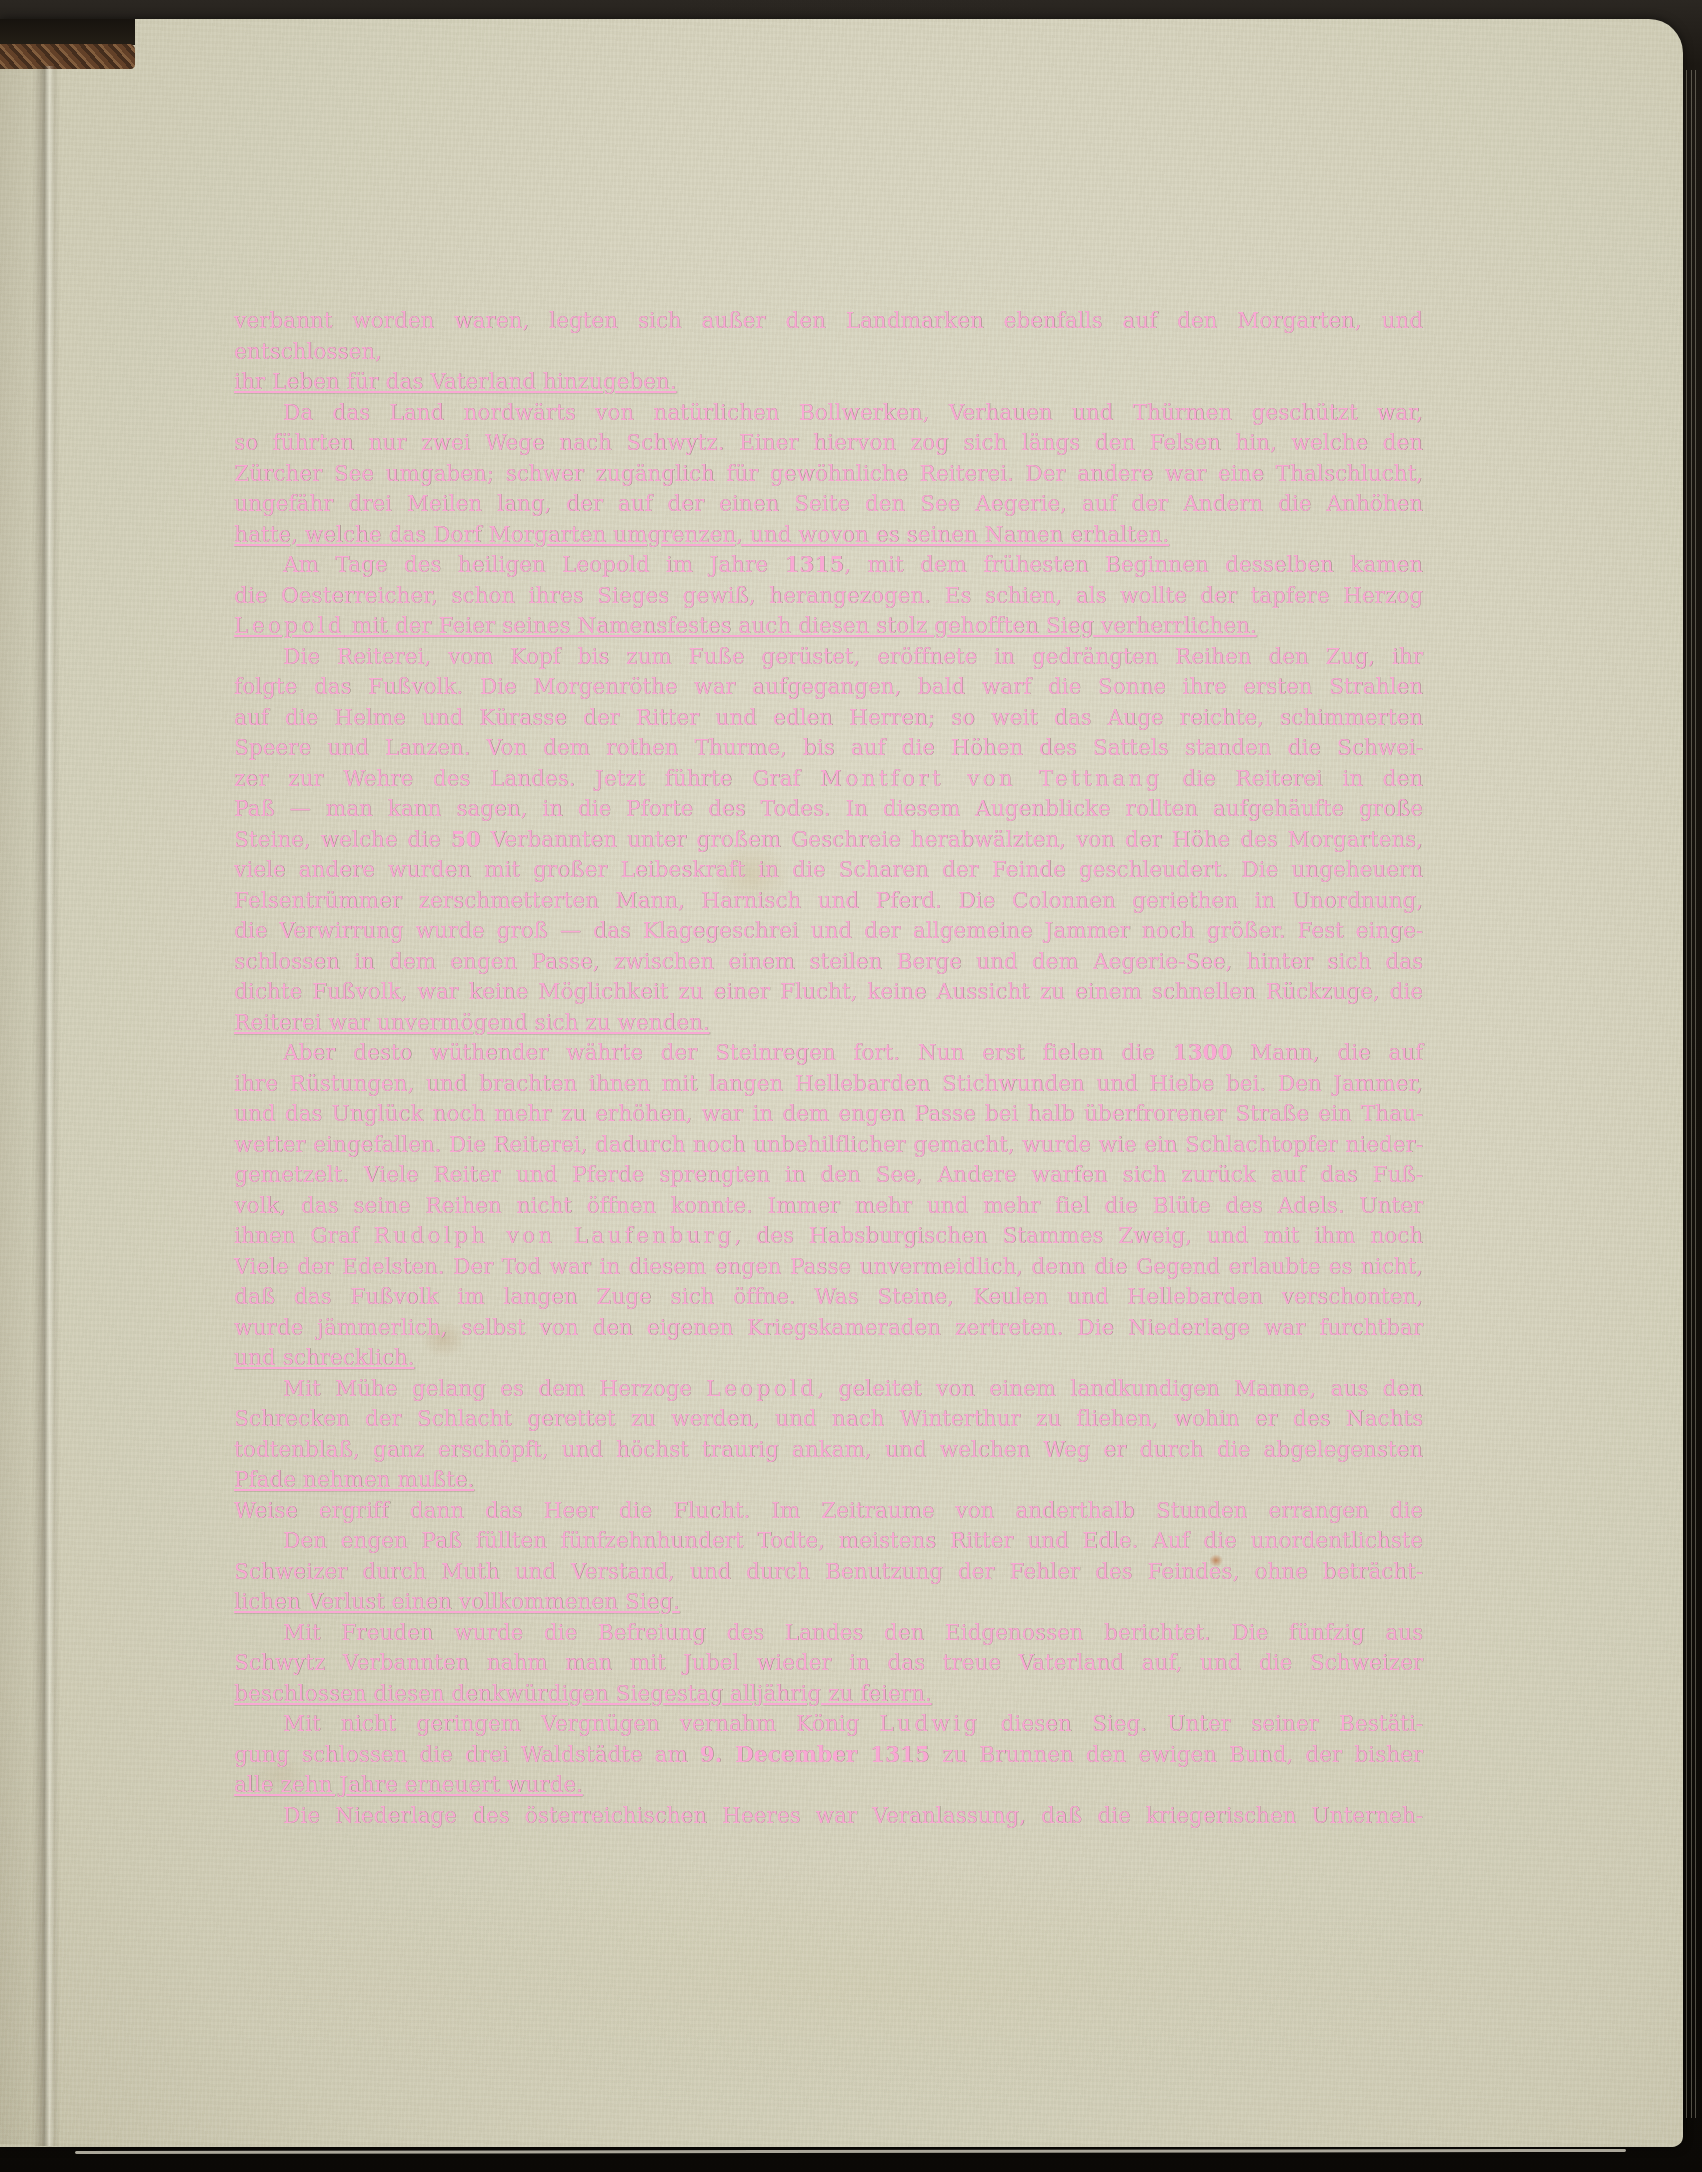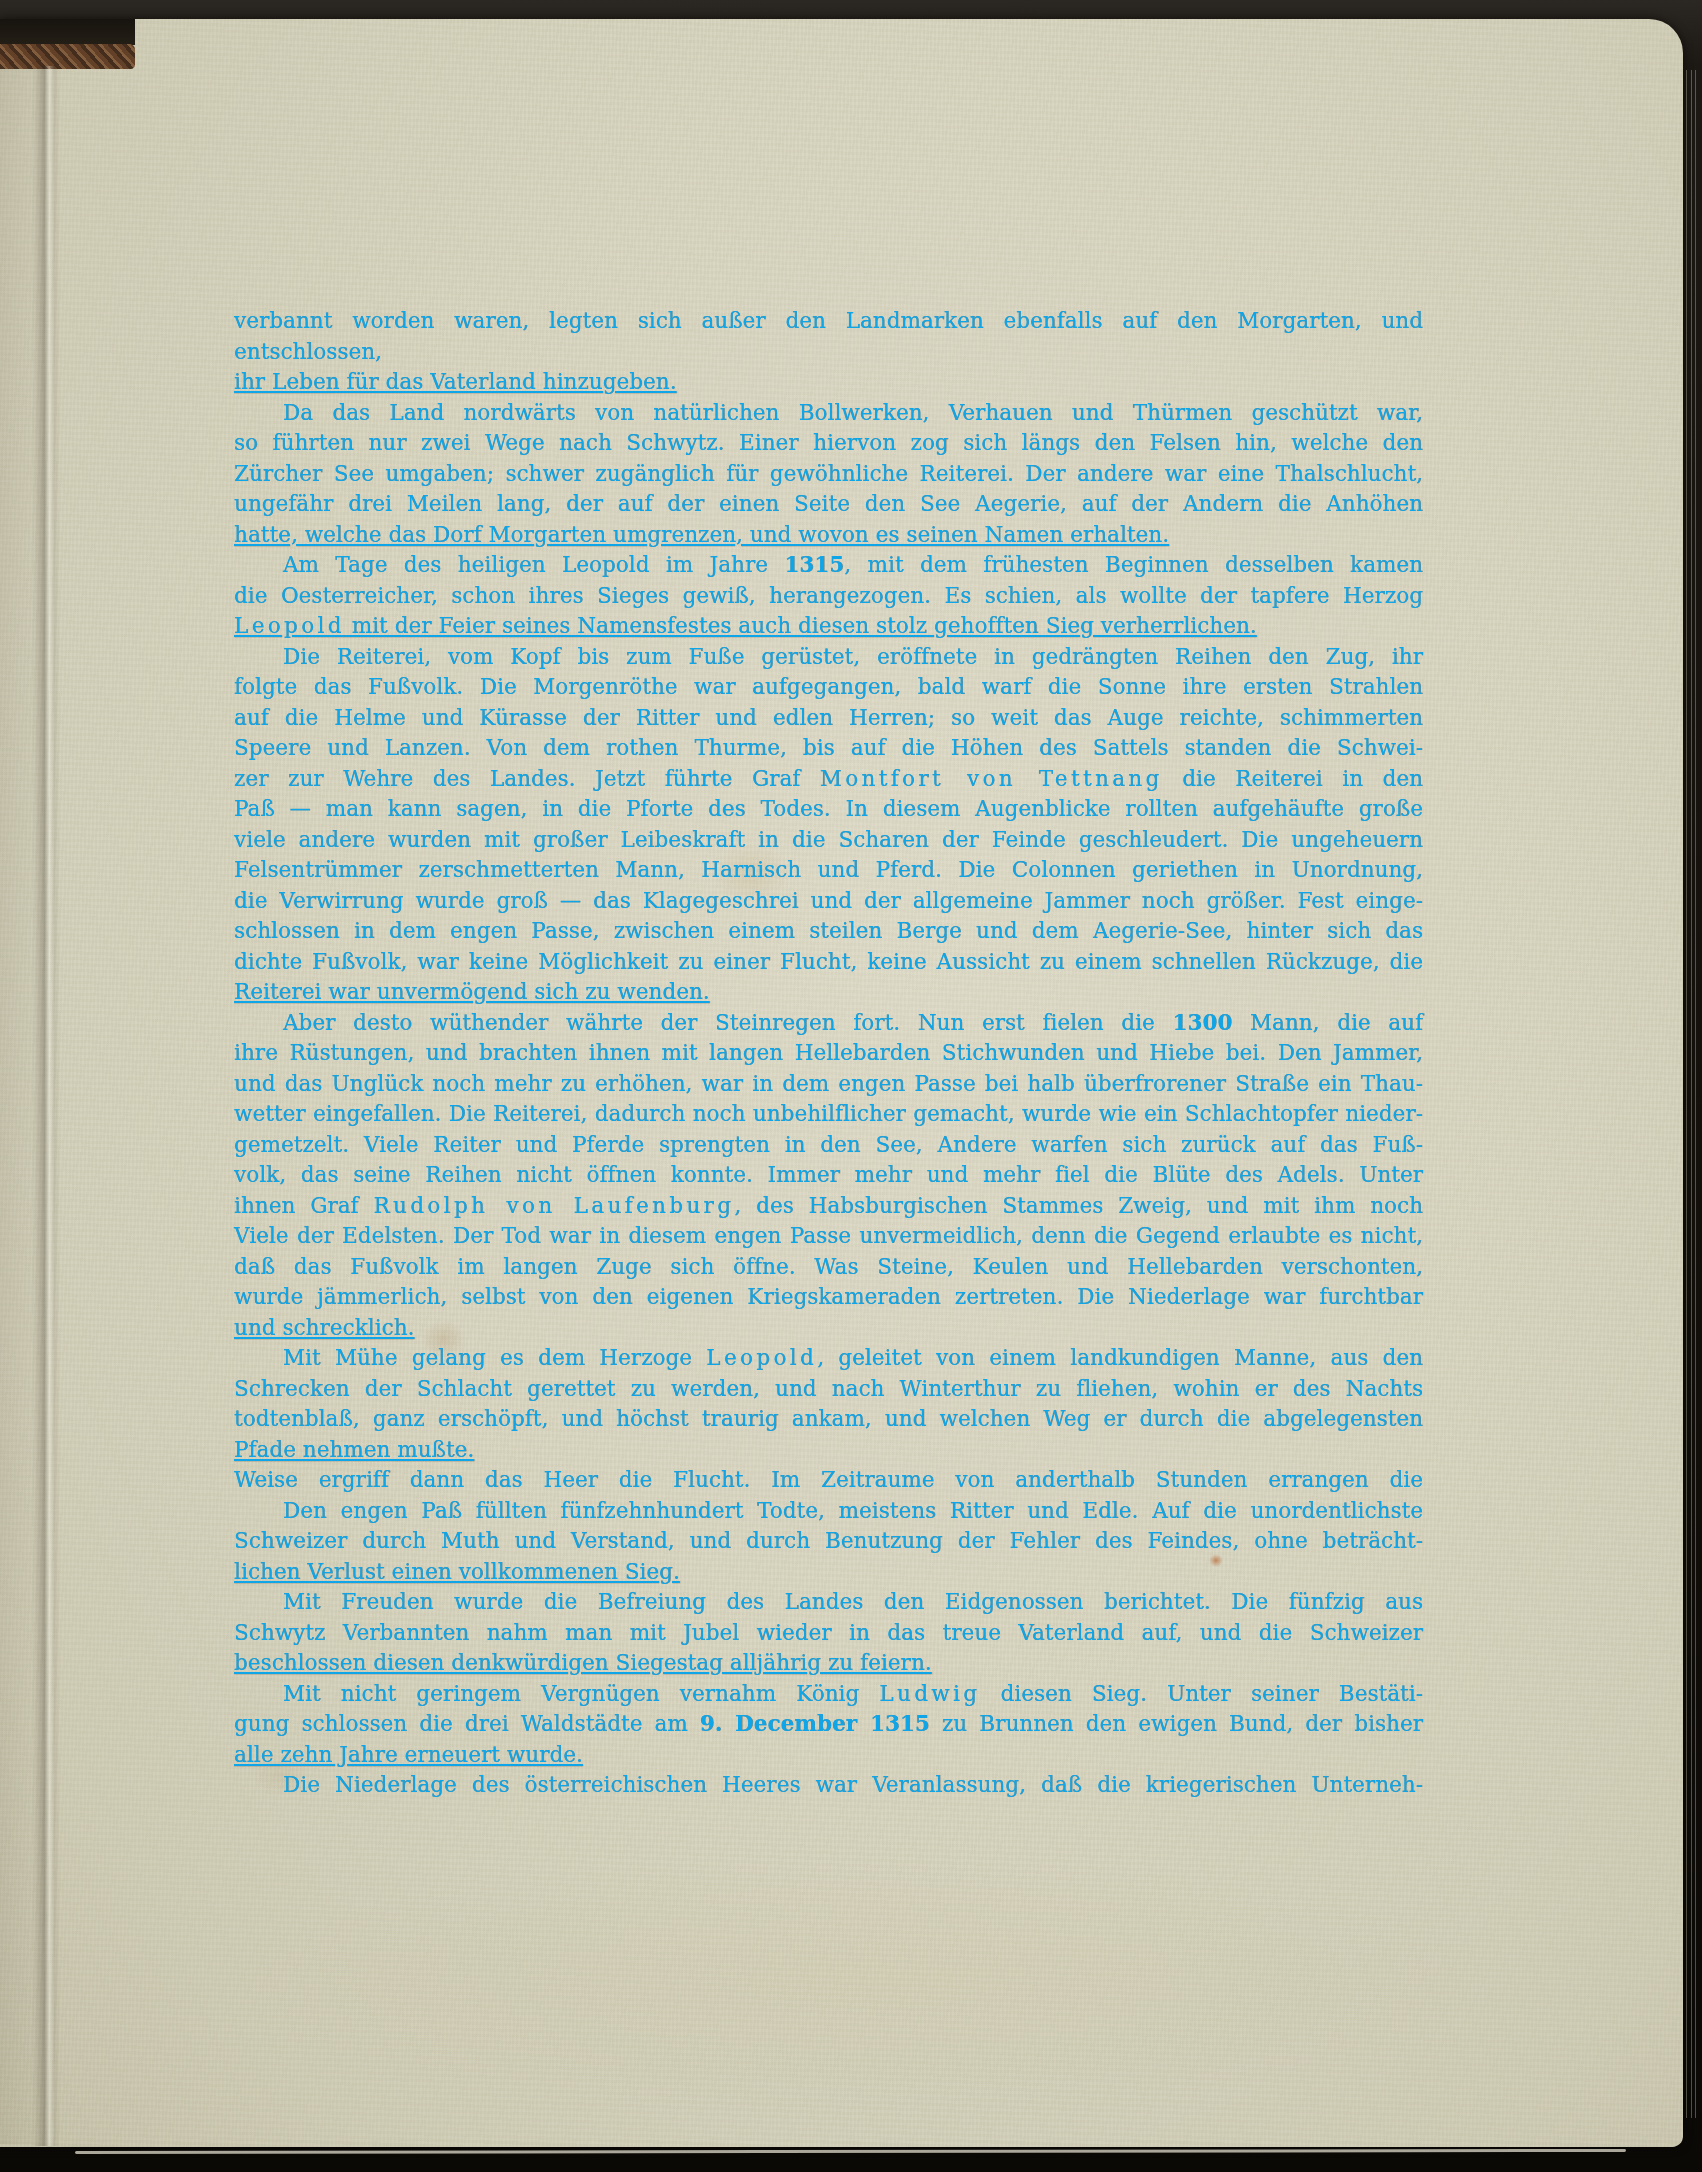--- a/index.html
+++ b/index.html
@@ -111,21 +111,21 @@
     background: radial-gradient(ellipse, rgba(185,165,105,0.06), rgba(185,165,105,0) 75%); }
 
   
   .text-block {
     position: absolute;
     left: 234px;
     top: 306px;
     width: 1189px;
     font-size: 21.4px;
     line-height: 30.5px;
-    color: #0ea5e9;
+    color: #f9a8d4;
     letter-spacing: 0.1px;
     text-shadow: 0.3px 0.3px 0.4px rgba(47,38,24,0.45);
   }
   .line { text-align: justify; text-align-last: justify; }
   .line.pend { text-align-last: left; text-decoration: underline; }
   .line.ind { padding-left: 49px; }
   .line span.n { font-weight: bold; }
   .line span.g { letter-spacing: 0.16em; }
 </style>
 </head>
@@ -160,20 +160,21 @@
     <div class="line pend"><span class="p">hatte, welche das Dorf Morgarten umgrenzen, und wovon es seinen Namen erhalten.</span></div>
     <div class="line ind"><span class="p">Am Tage des heiligen Leopold im Jahre </span><span class="n">1315</span><span class="p">, mit dem frühesten Beginnen desselben kamen</span></div>
     <div class="line"><span class="p">die Oesterreicher, schon ihres Sieges gewiß, herangezogen. Es schien, als wollte der tapfere Herzog</span></div>
     <div class="line pend"><span class="g">Leopold</span><span class="p"> mit der Feier seines Namensfestes auch diesen stolz gehofften Sieg verherrlichen.</span></div>
     <div class="line ind"><span class="p">Die Reiterei, vom Kopf bis zum Fuße gerüstet, eröffnete in gedrängten Reihen den Zug, ihr</span></div>
     <div class="line"><span class="p">folgte das Fußvolk. Die Morgenröthe war aufgegangen, bald warf die Sonne ihre ersten Strahlen</span></div>
     <div class="line"><span class="p">auf die Helme und Kürasse der Ritter und edlen Herren; so weit das Auge reichte, schimmerten</span></div>
     <div class="line"><span class="p">Speere und Lanzen. Von dem rothen Thurme, bis auf die Höhen des Sattels standen die Schwei-</span></div>
     <div class="line"><span class="p">zer zur Wehre des Landes. Jetzt führte Graf </span><span class="g">Montfort von Tettnang</span><span class="p"> die Reiterei in den</span></div>
     <div class="line"><span class="p">Paß — man kann sagen, in die Pforte des Todes. In diesem Augenblicke rollten aufgehäufte große</span></div>
+    <div class="line"><span class="p">Steine, welche die </span><span class="n">50</span><span class="p"> Verbannten unter großem Geschreie herabwälzten, von der Höhe des Morgartens,</span></div>
     <div class="line"><span class="p">viele andere wurden mit großer Leibeskraft in die Scharen der Feinde geschleudert. Die ungeheuern</span></div>
     <div class="line"><span class="p">Felsentrümmer zerschmetterten Mann, Harnisch und Pferd. Die Colonnen geriethen in Unordnung,</span></div>
     <div class="line"><span class="p">die Verwirrung wurde groß — das Klagegeschrei und der allgemeine Jammer noch größer. Fest einge-</span></div>
     <div class="line"><span class="p">schlossen in dem engen Passe, zwischen einem steilen Berge und dem Aegerie-See, hinter sich das</span></div>
     <div class="line"><span class="p">dichte Fußvolk, war keine Möglichkeit zu einer Flucht, keine Aussicht zu einem schnellen Rückzuge, die</span></div>
     <div class="line pend"><span class="p">Reiterei war unvermögend sich zu wenden.</span></div>
     <div class="line ind"><span class="p">Aber desto wüthender währte der Steinregen fort. Nun erst fielen die </span><span class="n">1300</span><span class="p"> Mann, die auf</span></div>
     <div class="line"><span class="p">ihre Rüstungen, und brachten ihnen mit langen Hellebarden Stichwunden und Hiebe bei. Den Jammer,</span></div>
     <div class="line"><span class="p">und das Unglück noch mehr zu erhöhen, war in dem engen Passe bei halb überfrorener Straße ein Thau-</span></div>
     <div class="line"><span class="p">wetter eingefallen. Die Reiterei, dadurch noch unbehilflicher gemacht, wurde wie ein Schlachtopfer nieder-</span></div>

